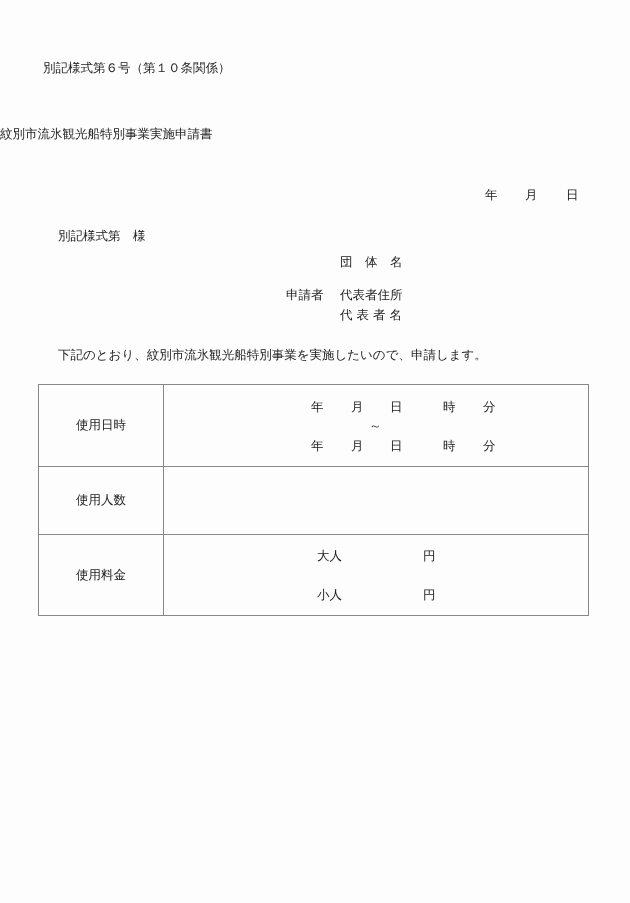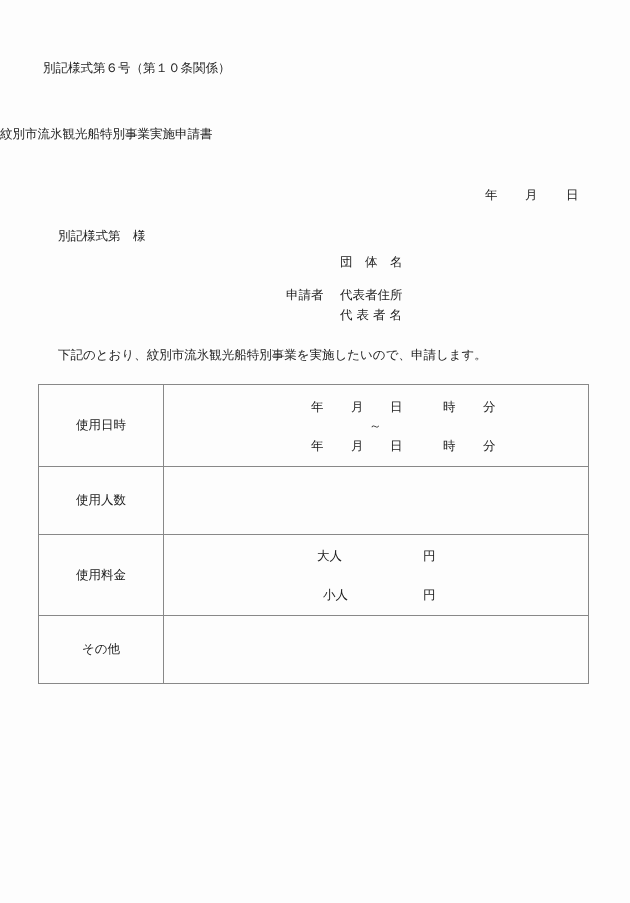--- a/index.html
+++ b/index.html
@@ -68,22 +68,18 @@
   </tr>
   <tr style="height:68px">
     <td class="lbl">使用人数</td>
     <td class="val"></td>
   </tr>
   <tr style="height:81px">
     <td class="lbl">使用料金</td>
     <td class="val">
       <span class="inner" style="left:153px;top:13px">大人</span>
       <span class="inner" style="left:259px;top:13px">円</span>
-      <span class="inner" style="left:159px;top:52px">小人</span>
+      <span class="inner" style="left:153px;top:52px">小人</span>
       <span class="inner" style="left:259px;top:52px">円</span>
     </td>
-  </tr>
-  <tr style="height:68px">
-    <td class="lbl">その他</td>
-    <td class="val"></td>
   </tr>
 </tbody>
   </table>
 
 </body></html>

